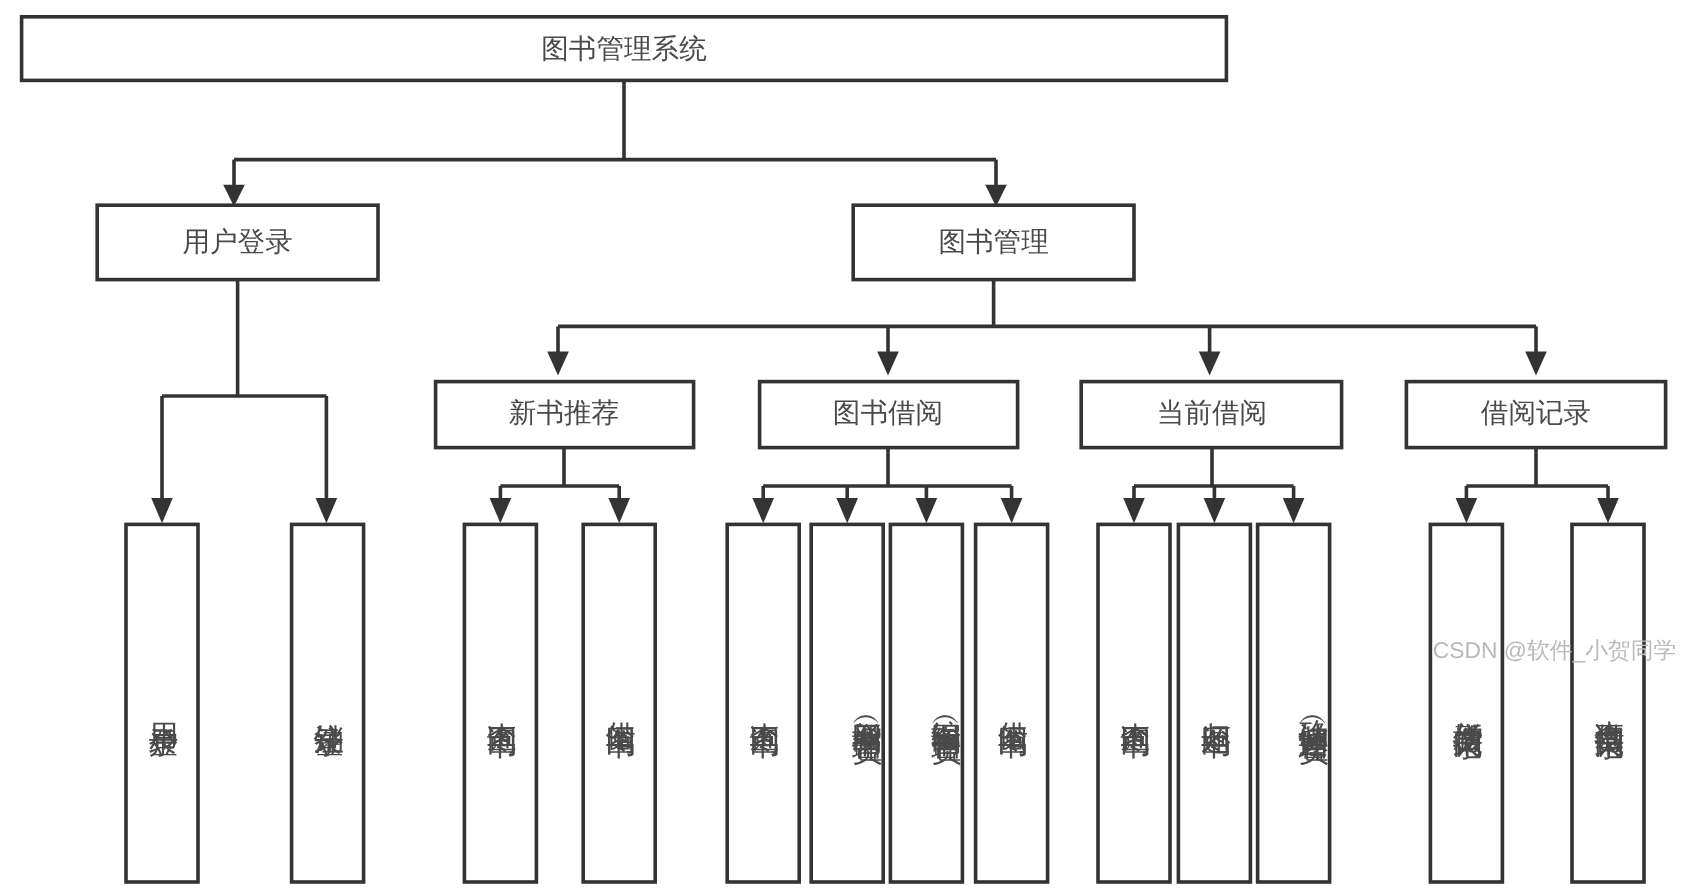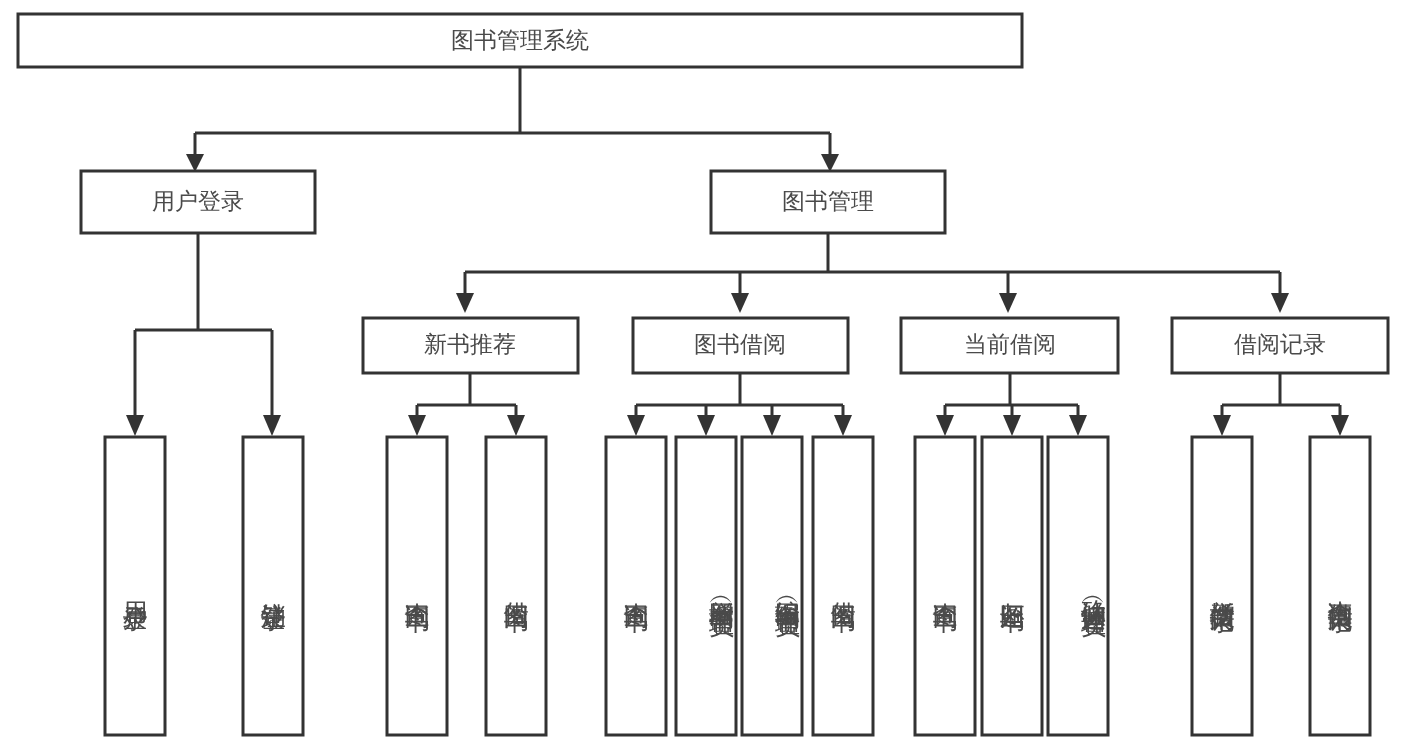--- a/index.html
+++ b/index.html
@@ -233,14 +233,15 @@
   <div class="node-label-v" style="left:742px; top:437px; width:60px; height:298px; align-items:flex-start; padding-top:6px; box-sizing:border-box;">编辑图书（管理员）</div>
   <div class="node-label-v" style="left:813px; top:437px; width:60px; height:298px;">借阅图书</div>
 
   <div class="node-label-v" style="left:915px; top:437px; width:60px; height:298px;">查询图书</div>
   <div class="node-label-v" style="left:982px; top:437px; width:60px; height:298px;">归还图书</div>
   <div class="node-label-v" style="left:1048px; top:437px; width:60px; height:298px; align-items:flex-start; padding-top:6px; box-sizing:border-box;">确认归还（管理员）</div>
 
   <div class="node-label-v" style="left:1192px; top:437px; width:60px; height:298px;">新增借阅记录</div>
   <div class="node-label-v" style="left:1310px; top:437px; width:60px; height:298px;">查询借阅记录</div>
 
+  <div class="watermark">CSDN @软件_小贺同学</div>
 
 </div>
 
 </body></html>

